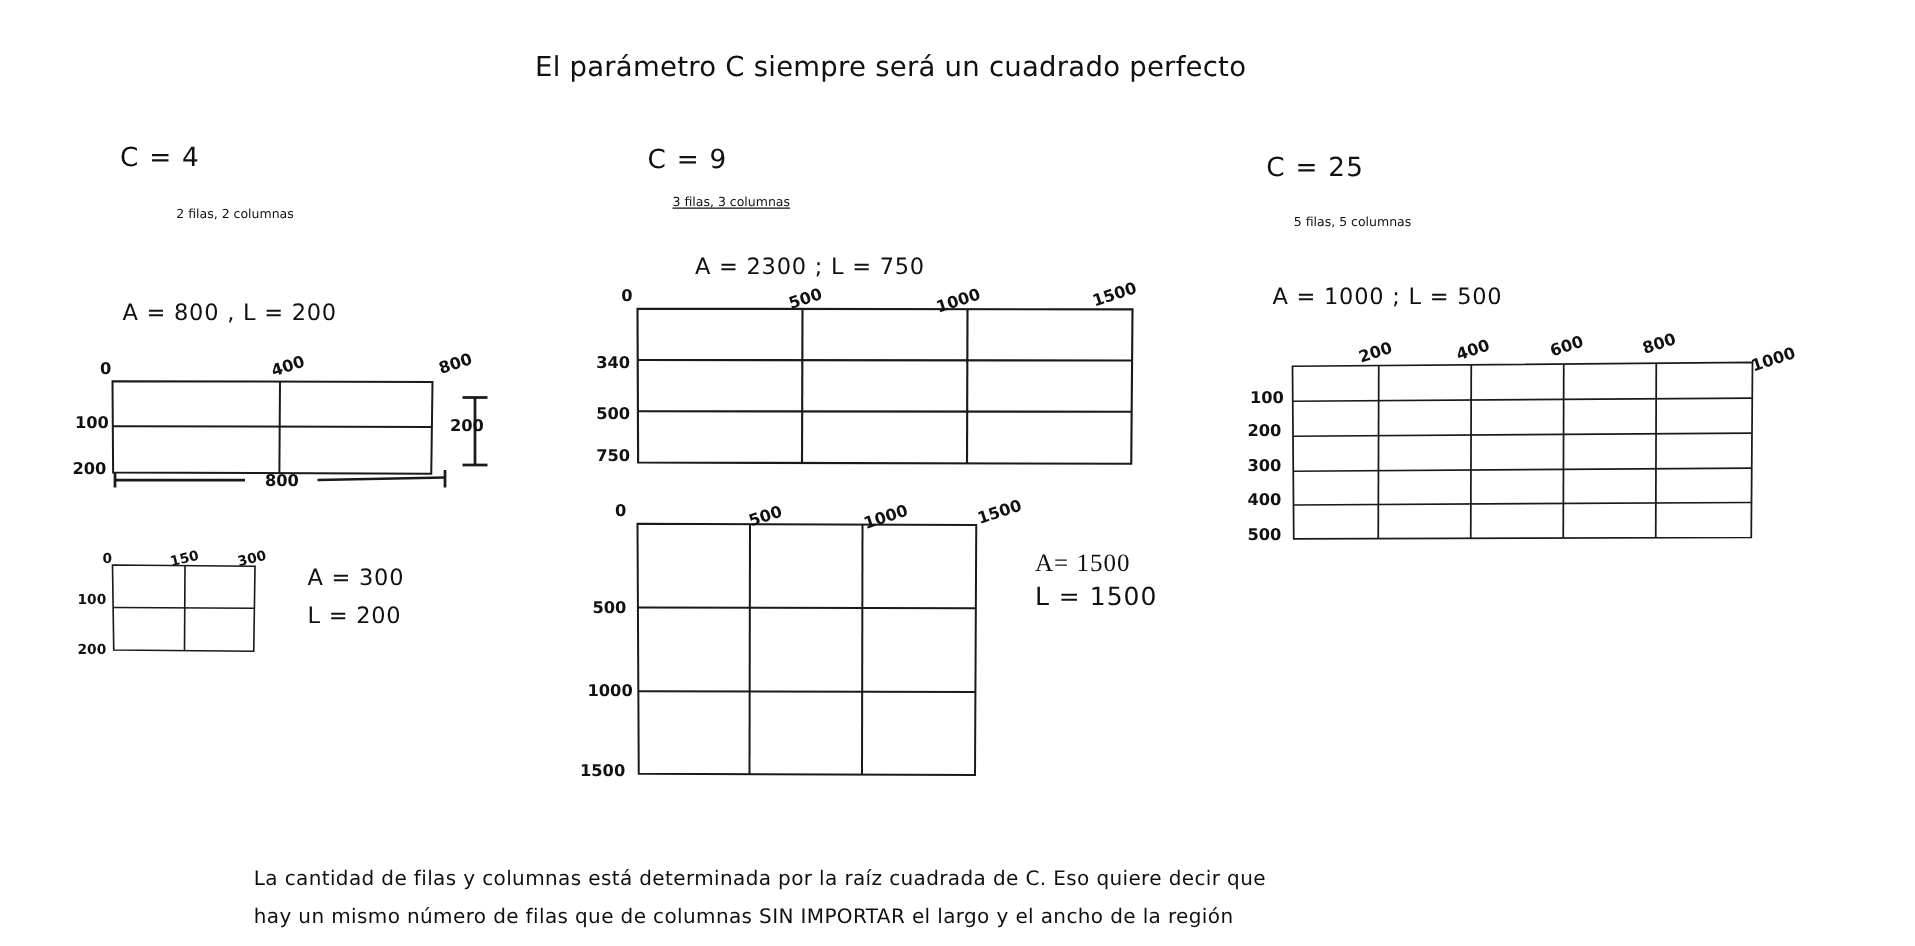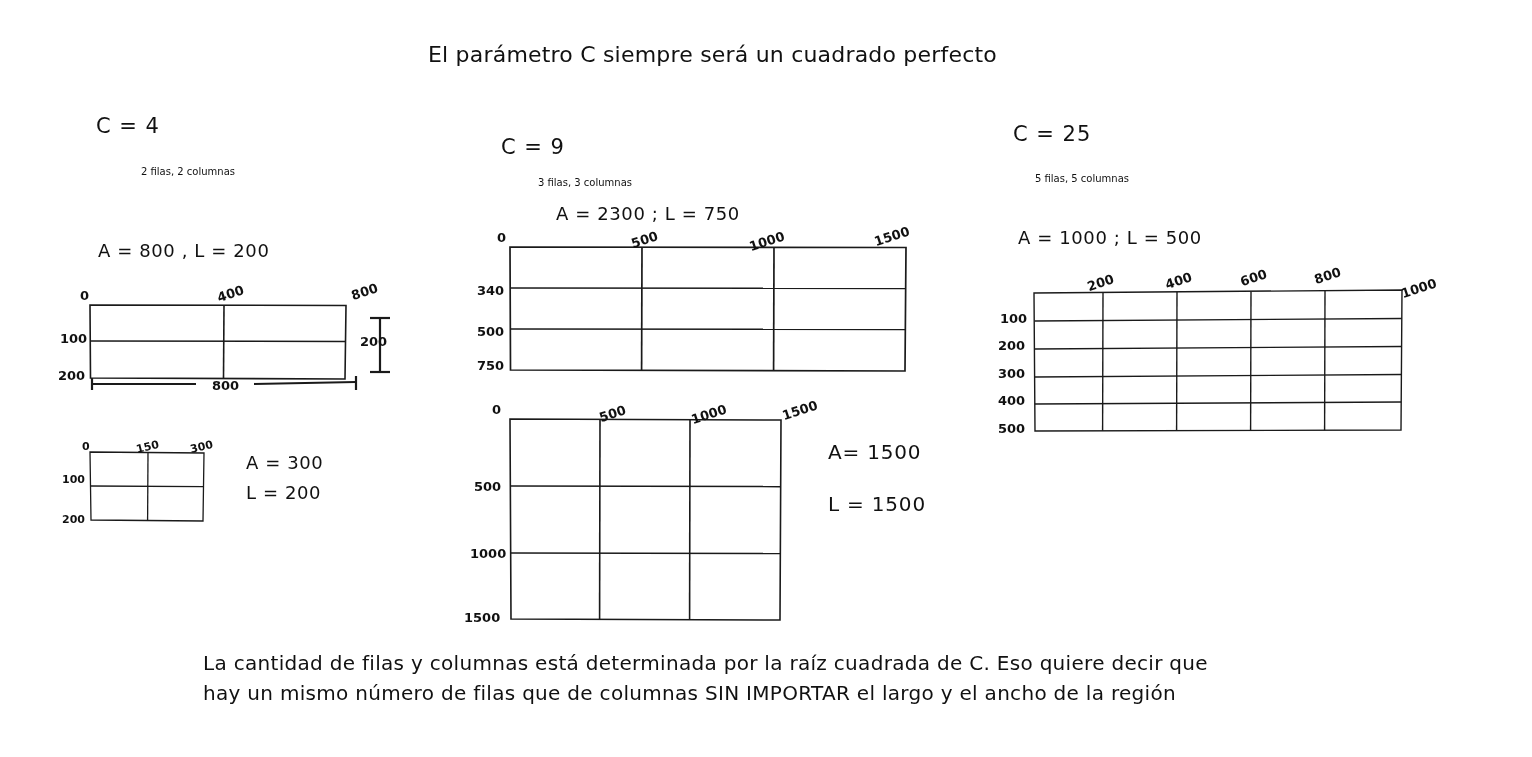--- a/index.html
+++ b/index.html
@@ -53,24 +53,25 @@
   }
   .rot-top {
     transform: rotate(-18deg);
     transform-origin: left bottom;
   }
   .rot-top-s {
     transform: rotate(-14deg);
     transform-origin: left bottom;
   }
   .footer-text {
-    font-size: 20px;
+    font-size: 16px;
     line-height: 30px;
     letter-spacing: 0.3px;
     white-space: nowrap;
+    margin-top: 40px;
   }
   svg { display: block; overflow: visible; }
   .gl { stroke: #1a1a1a; fill: none; }
 </style>
 </head>
 <body>
 
 <div class="abs title-text" style="left:428px; top:42px;">El parámetro C siempre será un cuadrado perfecto</div>
 
 <div class="abs case-title" style="left:96px; top:114px;">C = 4</div>
@@ -116,22 +117,22 @@
 </div>
 <div class="abs tick-sm" style="left:82px; top:440px;">0</div>
 <div class="abs tick-sm rot-top-s" style="left:138px; top:443px;">150</div>
 <div class="abs tick-sm rot-top-s" style="left:192px; top:443px;">300</div>
 <div class="abs tick-sm" style="left:62px; top:473px;">100</div>
 <div class="abs tick-sm" style="left:62px; top:513px;">200</div>
 
 <div class="abs formula" style="left:246px; top:452px;">A = 300</div>
 <div class="abs formula" style="left:246px; top:482px;">L = 200</div>
 
-<div class="abs case-title" style="left:501px; top:115px;margin-top:20px;">C = 9</div>
-<div class="abs case-sub" style="left:538px; top:177px;">3 filas, 3 columnas</div>
+<div class="abs case-title" style="left:518px; top:115px;">C = 9</div>
+<div class="abs case-sub" style="left:538px; top:157px;text-decoration:underline;">3 filas, 3 columnas</div>
 
 <div class="abs formula" style="left:556px; top:203px;">A = 2300 ;  L = 750</div>
 
 <div class="abs" style="left:508px; top:245px;">
   <svg width="400" height="128" viewBox="0 0 400 128">
     <path class="gl" stroke-width="1.7" d="M2,2 L398,2.5 L397,126 L2.5,125 Z"></path>
     <path class="gl" stroke-width="1.7" d="M2.2,43 L397.6,43.4"></path>
     <path class="gl" stroke-width="1.7" d="M2.4,84 L397.3,84.4"></path>
     <path class="gl" stroke-width="1.7" d="M134,2.2 L133.6,125.4"></path>
     <path class="gl" stroke-width="1.7" d="M266,2.3 L265.6,125.6"></path>
@@ -155,22 +156,22 @@
   </svg>
 </div>
 <div class="abs tick" style="left:492px; top:402px;">0</div>
 <div class="abs tick rot-top" style="left:602px; top:410px;">500</div>
 <div class="abs tick rot-top" style="left:694px; top:412px;">1000</div>
 <div class="abs tick rot-top" style="left:785px; top:408px;">1500</div>
 <div class="abs tick" style="left:474px; top:479px;">500</div>
 <div class="abs tick" style="left:470px; top:546px;">1000</div>
 <div class="abs tick" style="left:464px; top:610px;">1500</div>
 
-<div class="abs formula-lg" style="left:828px; top:440px;">A= 1500</div>
-<div class="abs formula-lg" style="left:828px; top:492px;">L = 1500</div>
+<div class="abs formula-lg" style="left:828px; top:440px;font-family:Liberation Serif, serif;">A= 1500</div>
+<div class="abs formula-lg" style="left:828px; top:465px;">L = 1500</div>
 
 <div class="abs case-title" style="left:1013px; top:122px;">C = 25</div>
 <div class="abs case-sub" style="left:1035px; top:173px;">5 filas, 5 columnas</div>
 
 <div class="abs formula" style="left:1018px; top:227px;text-align:right;">A = 1000  ;   L = 500</div>
 
 <div class="abs" style="left:1032px; top:288px;">
   <svg width="372" height="145" viewBox="0 0 372 145">
     <path class="gl" stroke-width="1.4" d="M2,5 L370,2 L369,142 L3,143 Z"></path>
     <path class="gl" stroke-width="1.4" d="M2.4,33 L369.8,30.5"></path>

